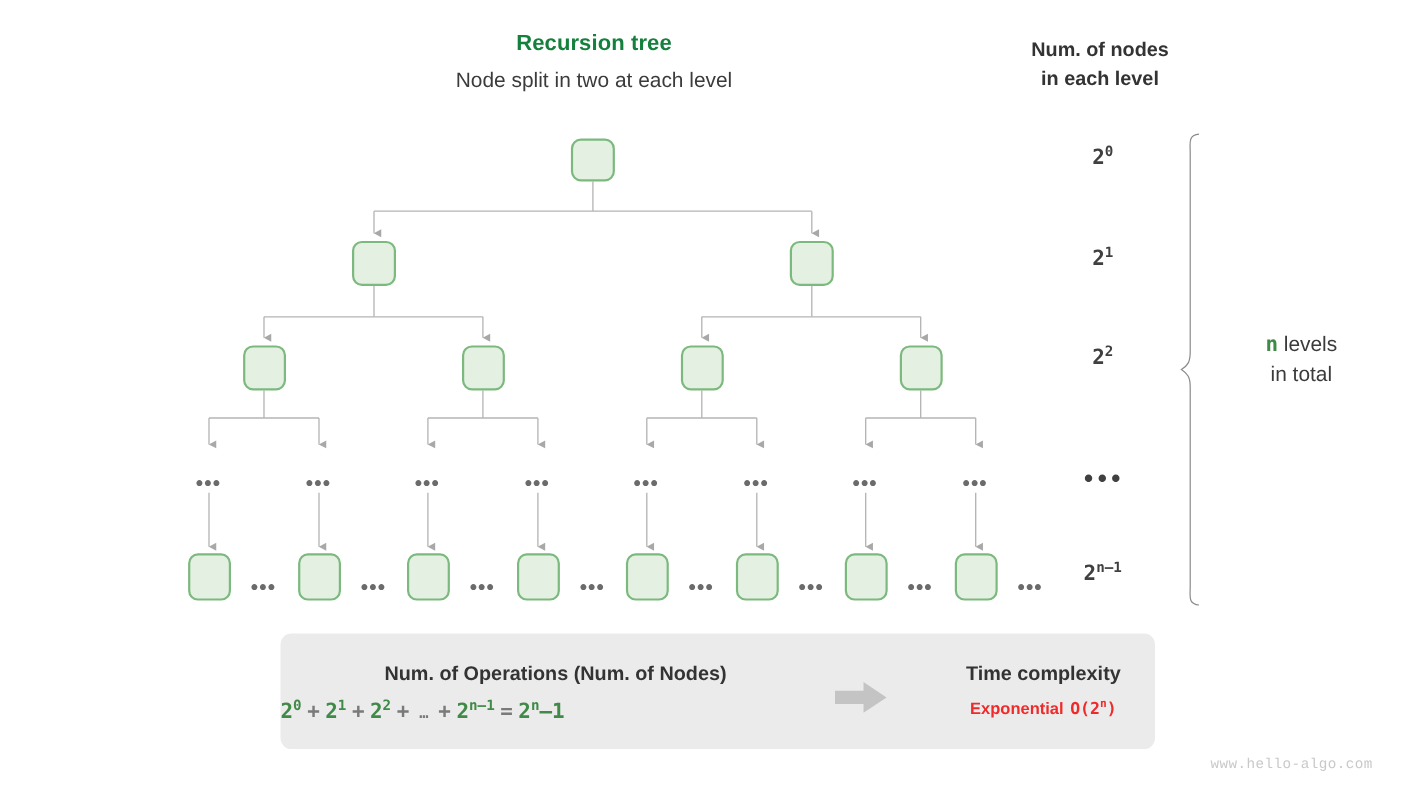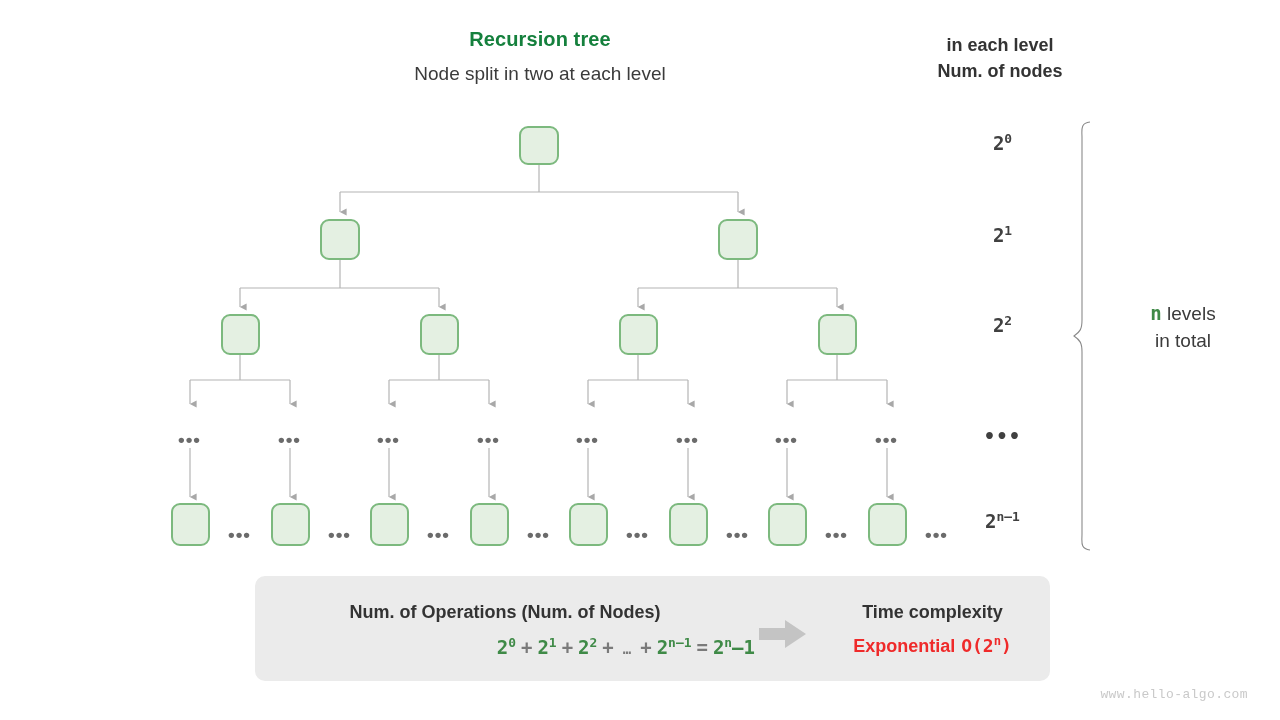--- a/index.html
+++ b/index.html
@@ -149,63 +149,63 @@
     text-align: center;
     font-size: 18px;
     font-weight: bold;
     color: #333333;
   }
   #ops-formula {
     position: absolute;
     left: 0;
     top: 60px;
     width: 500px;
-    text-align: right;
+    text-align: left;
     font-family: "DejaVu Sans Mono", monospace;
     font-size: 19px;
     font-weight: bold;
     white-space: nowrap;
   }
   #ops-formula .term { color: #3f8a47; }
   #ops-formula .op { color: #7a7a7a; padding: 0 5px; }
   #ops-formula .dots { color: #7a7a7a; font-size: 14px; padding: 0 4px; }
   #ops-formula sup { font-size: 0.68em; vertical-align: super; line-height: 0; }
 
   #arrow-right {
     position: absolute;
     left: 504px;
     top: 43px;
     width: 48px;
     height: 30px;
   }
 
   #summary-right {
     position: absolute;
-    left: 560px;
+    left: 576px;
     top: 0;
     width: 235px;
     height: 105px;
   }
   #tc-label {
     position: absolute;
     left: 0;
     top: 26px;
     width: 235px;
     text-align: center;
     font-size: 18px;
     font-weight: bold;
     color: #333333;
   }
   #tc-value {
     position: absolute;
     left: 0;
     top: 59px;
     width: 235px;
     text-align: center;
-    font-size: 18px;
+    font-size: 15px;
     font-weight: bold;
     color: #ef2a2a;
     white-space: nowrap;
   }
   #tc-value .big-o {
     font-family: "DejaVu Sans Mono", monospace;
     padding-left: 6px;
   }
   #tc-value sup { font-size: 0.68em; vertical-align: super; line-height: 0; }
 
@@ -220,22 +220,22 @@
     letter-spacing: .4px;
   }
 </style>
 </head>
 <body>
 
 <div id="tree-title">Recursion tree</div>
 <div id="tree-subtitle">Node split in two at each level</div>
 
 <div id="count-title">
+  <span>Num. of nodes</span>
   <span>in each level</span>
-  <span>Num. of nodes</span>
 </div>
 
 <div id="tree-canvas">
 
   <svg width="960" height="580" viewBox="0 0 960 580" style="position:absolute;left:0;top:0;">
     <defs>
       <marker id="ah" markerWidth="9" markerHeight="9" refX="4.2" refY="7.4" orient="auto" markerUnits="userSpaceOnUse">
         <path d="M0.6,0.8 L7.8,0.8 L4.2,7.6 Z" fill="#a8a8a8"></path>
       </marker>
     </defs>

